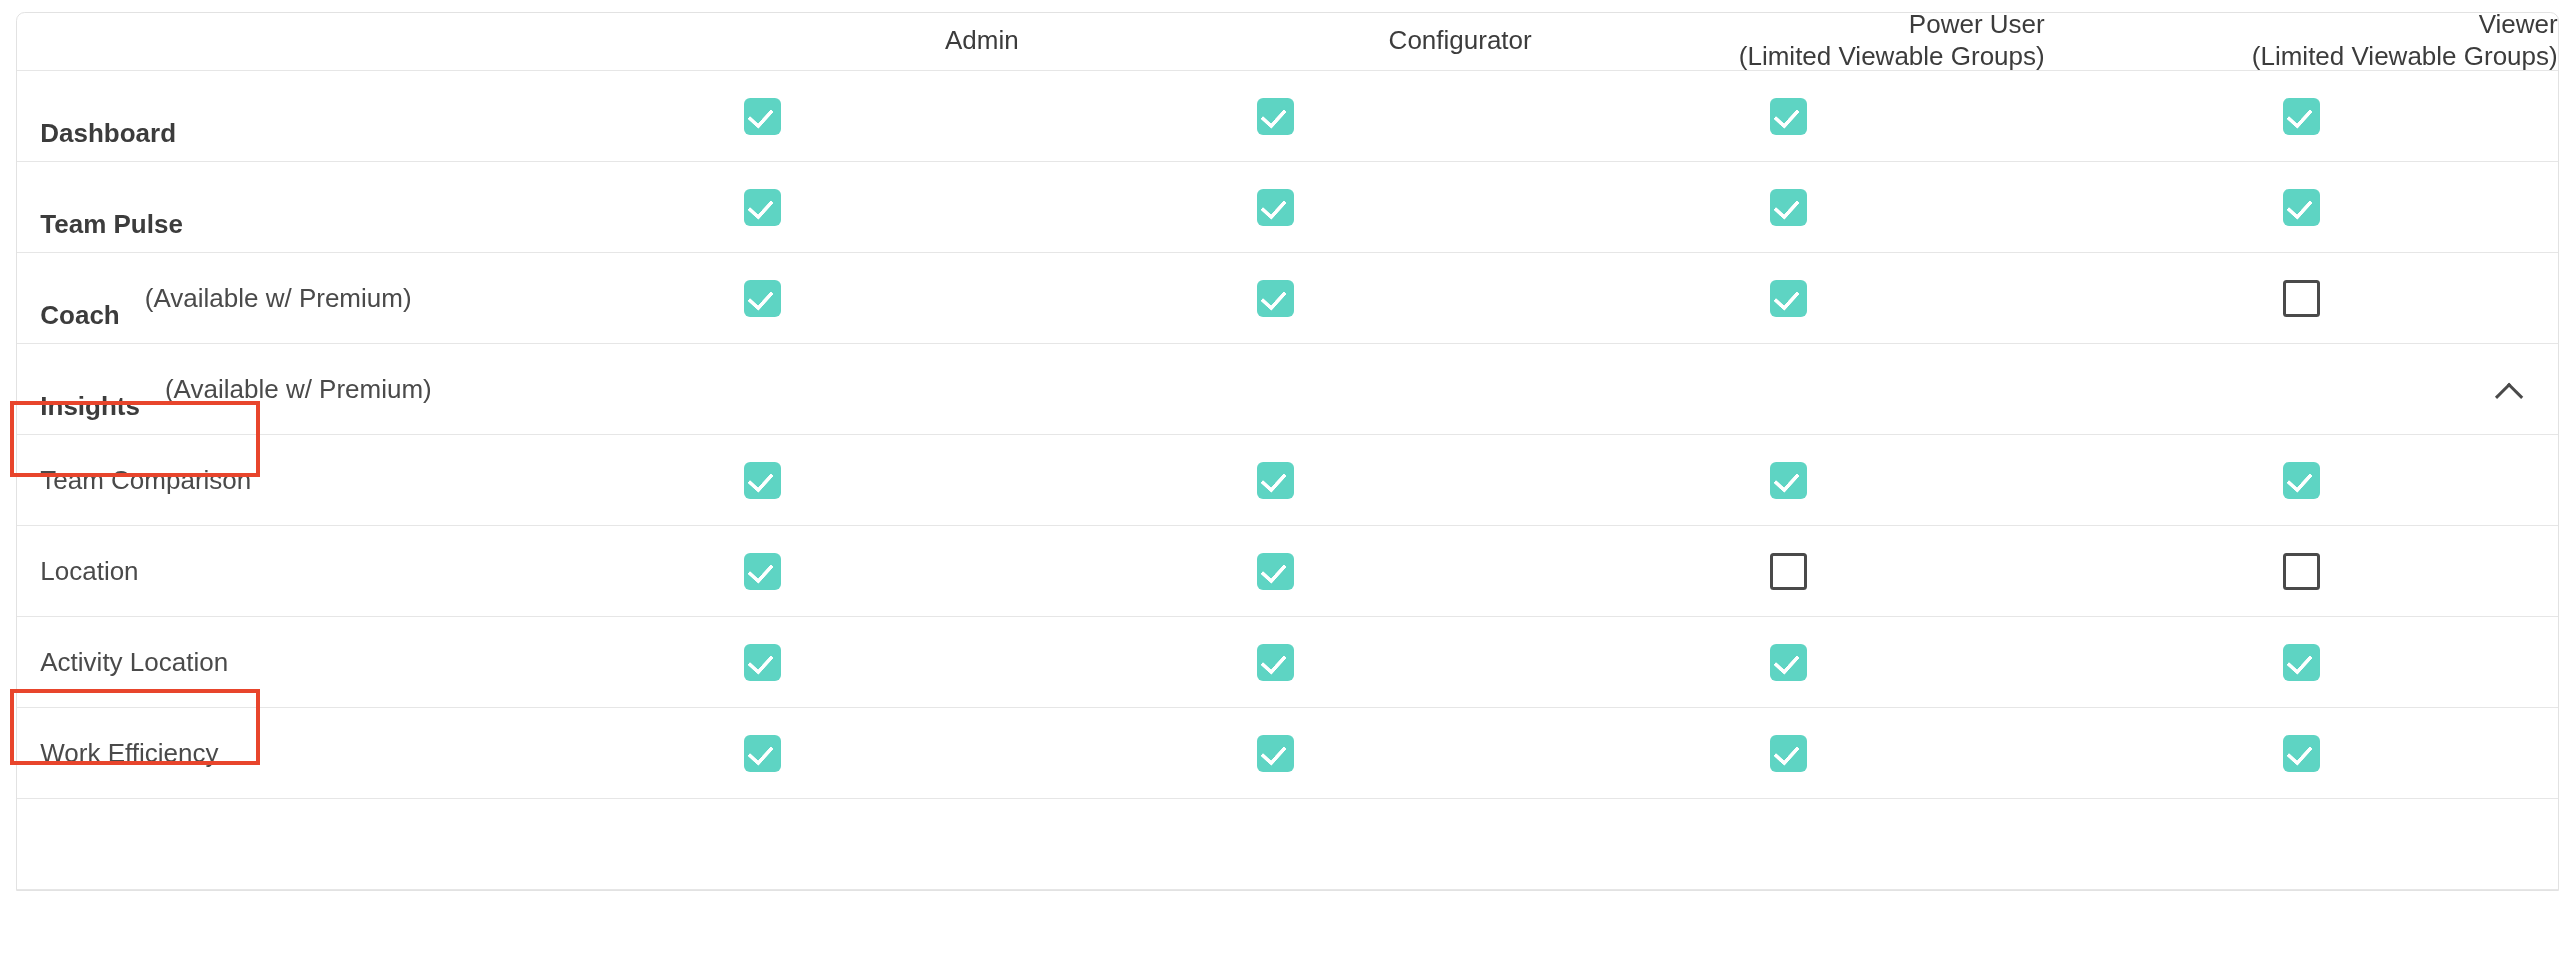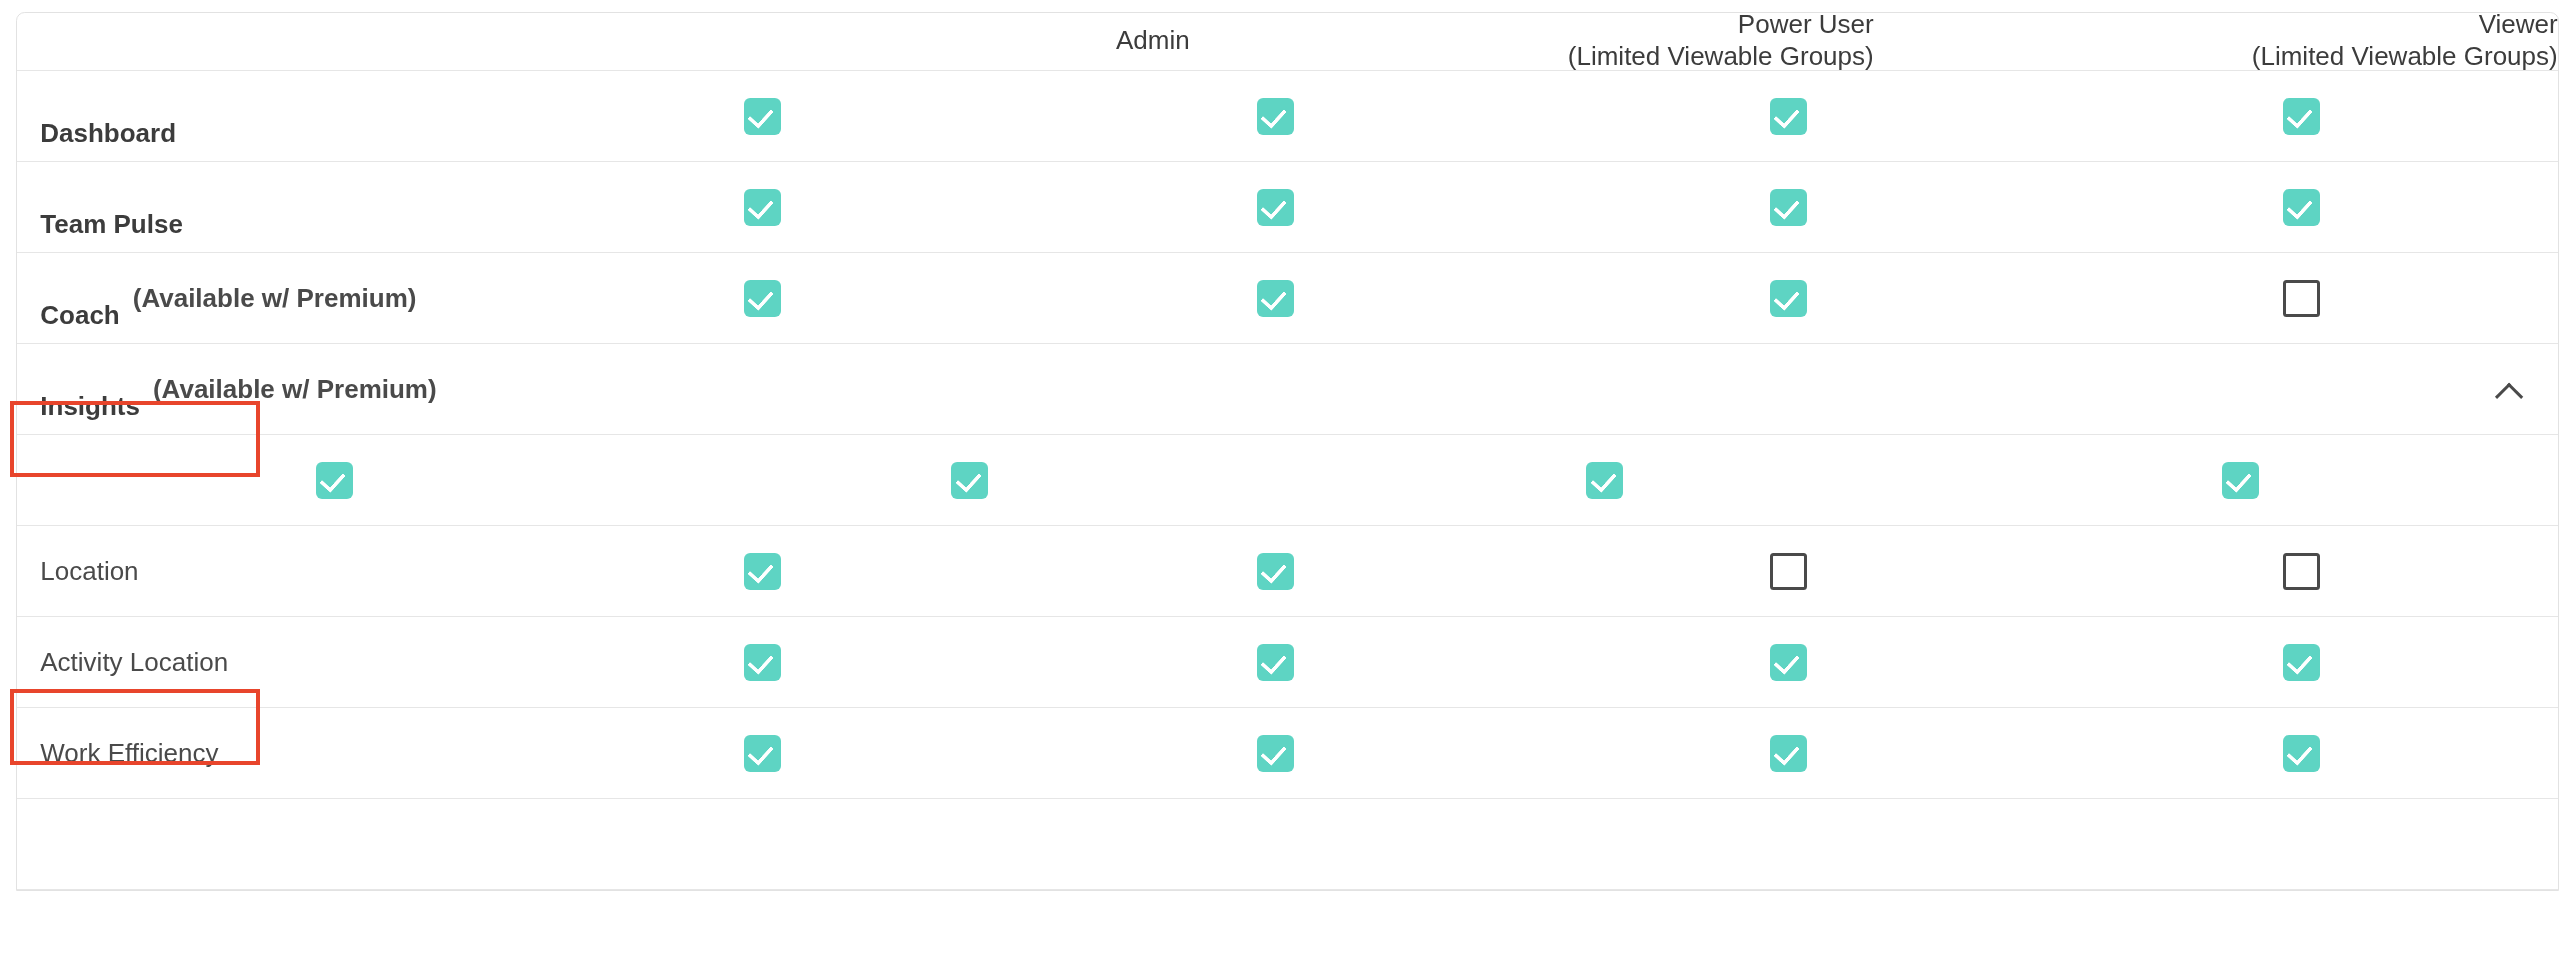--- a/index.html
+++ b/index.html
@@ -98,23 +98,23 @@
   .label-strong {
     font-weight: bold;
     color: #3c3c3c;
     margin-top: 34px;
   }
   .label-normal {
     font-weight: normal;
     color: #4a4a4a;
   }
   .label-suffix {
-    font-weight: bold;
+    font-weight: normal;
     color: #4a4a4a;
-    margin-left: 13px;
+    margin-left: 25px;
   }
 
   
   .cb {
     width: 37px;
     height: 37px;
     box-sizing: border-box;
     position: relative;
     display: block;
   }
@@ -197,20 +197,23 @@
 
   <div class="perm-table">
 
     <div class="row header-row">
       <div class="label-cell"></div>
 
       <div class="role-cell">
         <div class="role-title">Admin</div>
       </div>
 
+      <div class="role-cell">
+        <div class="role-title">Configurator</div>
+      </div>
 
       <div class="role-cell">
         <div class="role-title">Power User</div>
         <div class="role-sub">(Limited Viewable Groups)</div>
       </div>
 
       <div class="role-cell">
         <div class="role-title">Viewer</div>
         <div class="role-sub">(Limited Viewable Groups)</div>
       </div>
@@ -276,20 +279,23 @@
         <span class="label-strong">Insights</span>
         <span class="label-suffix">(Available w/ Premium)</span>
       </div>
       <div class="chevron-cell">
         <span class="chevron-up"></span>
       </div>
     </div>
 
 
     <div class="row data-row">
+      <div class="label-cell">
+        <span class="label-normal">Team Comparison</span>
+      </div>
       <div class="role-cell">
         <span class="cb checked"></span>
       </div>
       <div class="role-cell">
         <span class="cb checked"></span>
       </div>
       <div class="role-cell">
         <span class="cb checked"></span>
       </div>
       <div class="role-cell">

